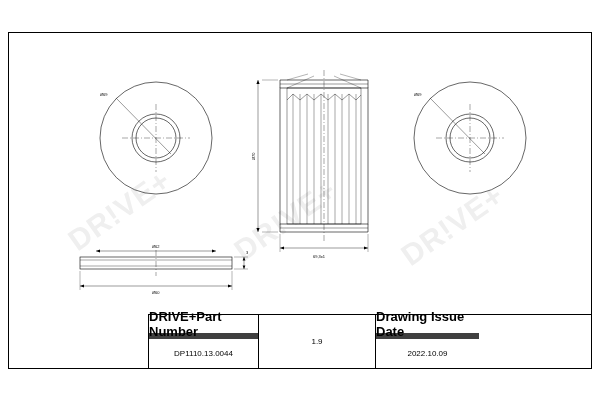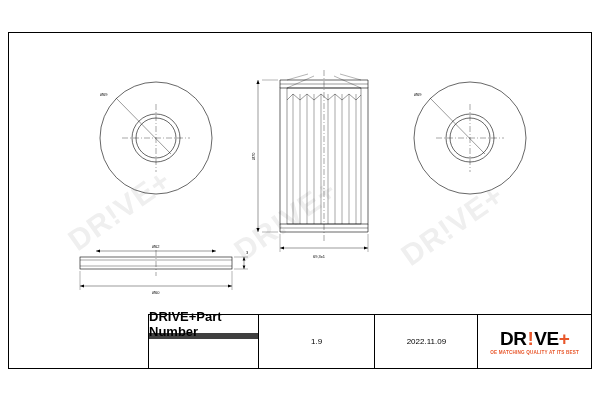--- a/index.html
+++ b/index.html
@@ -257,34 +257,27 @@
       </g>
       <text class="dim-label" x="238" y="222" font-size="4">3</text>
 
     </svg>
   </div>
 
   <div class="title-block">
 
     <div class="tb-col c1">
       <div class="tb-head">DRIVE+Part Number</div>
+      <div class="tb-val">DP1110.13.0044</div>
     </div>
 
     <div class="tb-col c2">
       <div class="tb-val">1.9</div>
     </div>
 
     <div class="tb-col c3">
-      <div class="tb-val">2022.11.09</div>
+      <div class="tb-head">Drawing Issue Date</div>
+      <div class="tb-val">2022.10.09</div>
     </div>
 
-    <div class="tb-col c4 tb-logo">
-      <div class="logo-text">
-        <span>DR</span>
-          <span class="excl">!</span>
-          <span>VE</span>
-          <span class="plus">+</span>
-      </div>
-      <div class="logo-tag">OE MATCHING QUALITY AT ITS BEST</div>
-    </div>
 
   </div>
 </div>
 
 </body></html>

